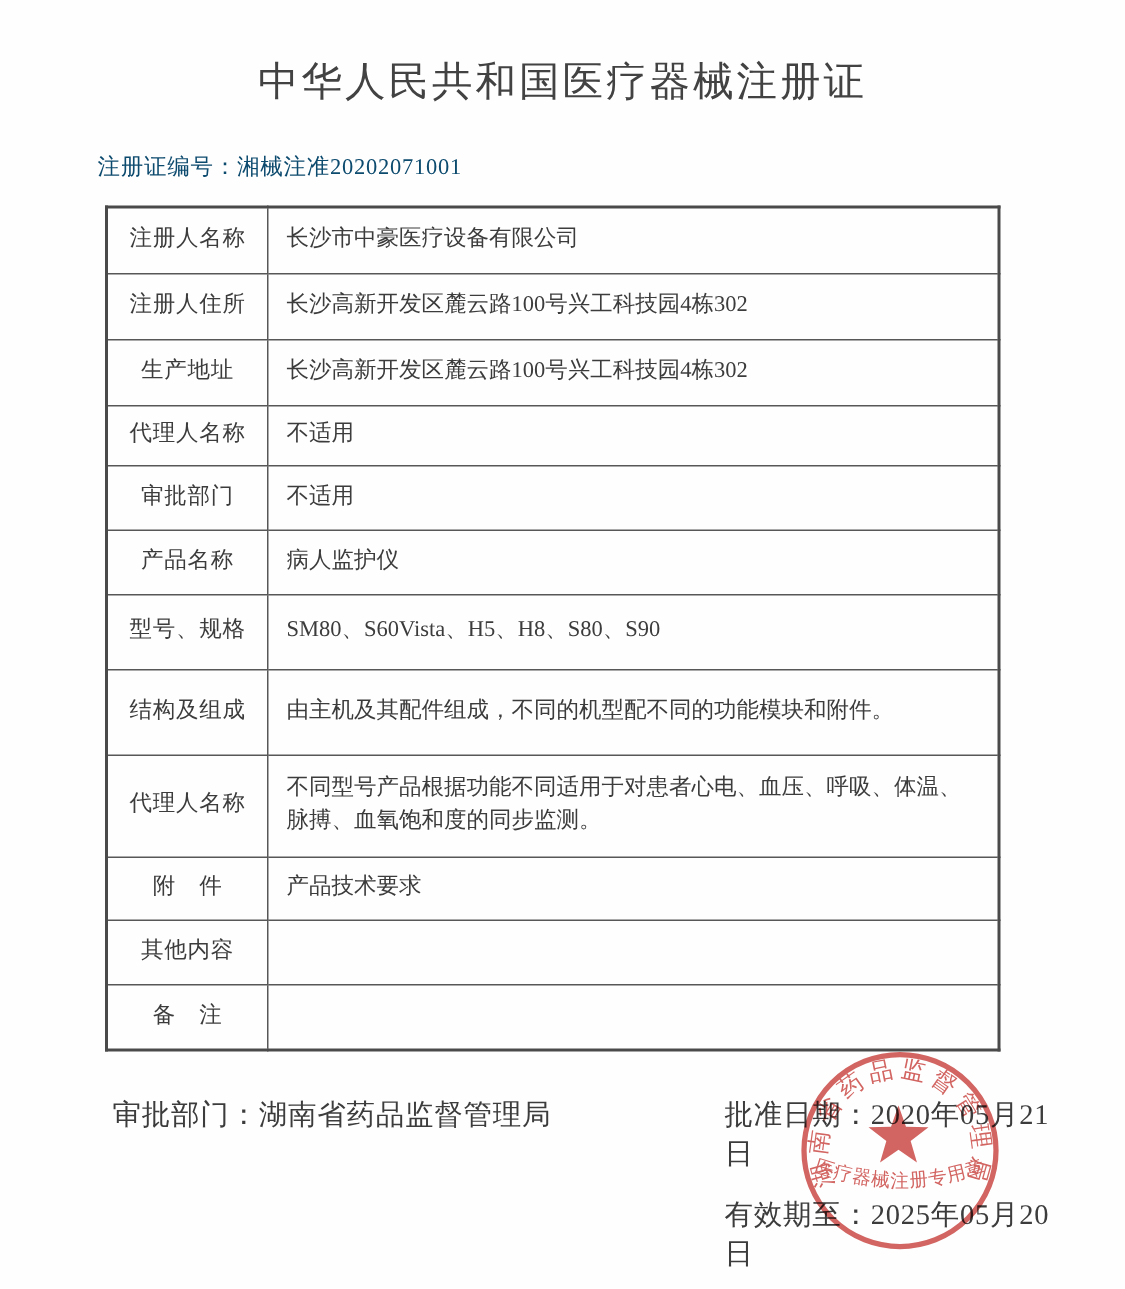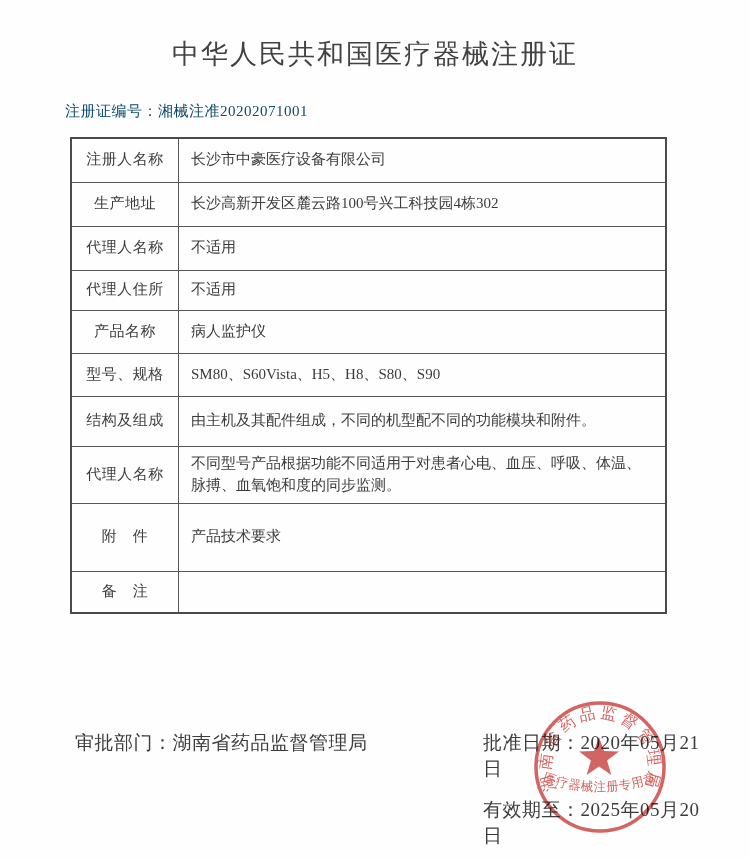--- a/index.html
+++ b/index.html
@@ -31,21 +31,21 @@
   table.cert td{
     border:1px solid #575757;
     font-size:15px;color:#3c3c3c;
     vertical-align:middle;
     line-height:1.45;
   }
   td.label{
     width:98px;text-align:center;letter-spacing:0.5px;padding:2px 4px;
   }
   td.value{padding:2px 10px 2px 12px;}
-  tr:nth-child(1){height:44px;}
+  tr:nth-child(1){height:44px;font-family:Liberation Mono, monospace;}
   tr:nth-child(2){height:44px;}
   tr:nth-child(3){height:44px;}
   tr:nth-child(4){height:40px;}
   tr:nth-child(5){height:43px;}
   tr:nth-child(6){height:43px;margin-top:30px;}
   tr:nth-child(7){height:50px;margin-top:15px;}
   tr:nth-child(8){height:57px;}
   tr:nth-child(9){height:68px;}
   tr:nth-child(10){height:42px;}
   tr:nth-child(11){height:43px;}
@@ -82,29 +82,33 @@
   <div class="reg-line"><span>注册证编号：</span><span>湘械注准20202071001</span></div>
 
   <div class="cert-table-wrap">
     <table class="cert">
       <tbody>
         <tr>
           <td class="label">注册人名称</td>
           <td class="value">长沙市中豪医疗设备有限公司</td>
         </tr>
         <tr>
+          <td class="label">注册人住所</td>
+          <td class="value">长沙高新开发区麓云路100号兴工科技园4栋302</td>
+        </tr>
+        <tr>
           <td class="label">生产地址</td>
           <td class="value">长沙高新开发区麓云路100号兴工科技园4栋302</td>
         </tr>
         <tr>
           <td class="label">代理人名称</td>
           <td class="value">不适用</td>
         </tr>
         <tr>
-          <td class="label">代理人住所</td>
+          <td class="label">审批部门</td>
           <td class="value">不适用</td>
         </tr>
         <tr>
           <td class="label">产品名称</td>
           <td class="value">病人监护仪</td>
         </tr>
         <tr>
           <td class="label">型号、规格</td>
           <td class="value">SM80、S60Vista、H5、H8、S80、S90</td>
         </tr>
@@ -112,20 +116,24 @@
           <td class="label">结构及组成</td>
           <td class="value">由主机及其配件组成，不同的机型配不同的功能模块和附件。</td>
         </tr>
         <tr>
           <td class="label">代理人名称</td>
           <td class="value">不同型号产品根据功能不同适用于对患者心电、血压、呼吸、体温、脉搏、血氧饱和度的同步监测。</td>
         </tr>
         <tr>
           <td class="label">附　件</td>
           <td class="value">产品技术要求</td>
+        </tr>
+        <tr>
+          <td class="label">其他内容</td>
+          <td class="value"></td>
         </tr>
         <tr>
           <td class="label">备　注</td>
           <td class="value"></td>
         </tr>
       </tbody>
     </table>
   </div>
 
   <div class="footer-left"><span>审批部门：</span><span>湖南省药品监督管理局</span></div>

